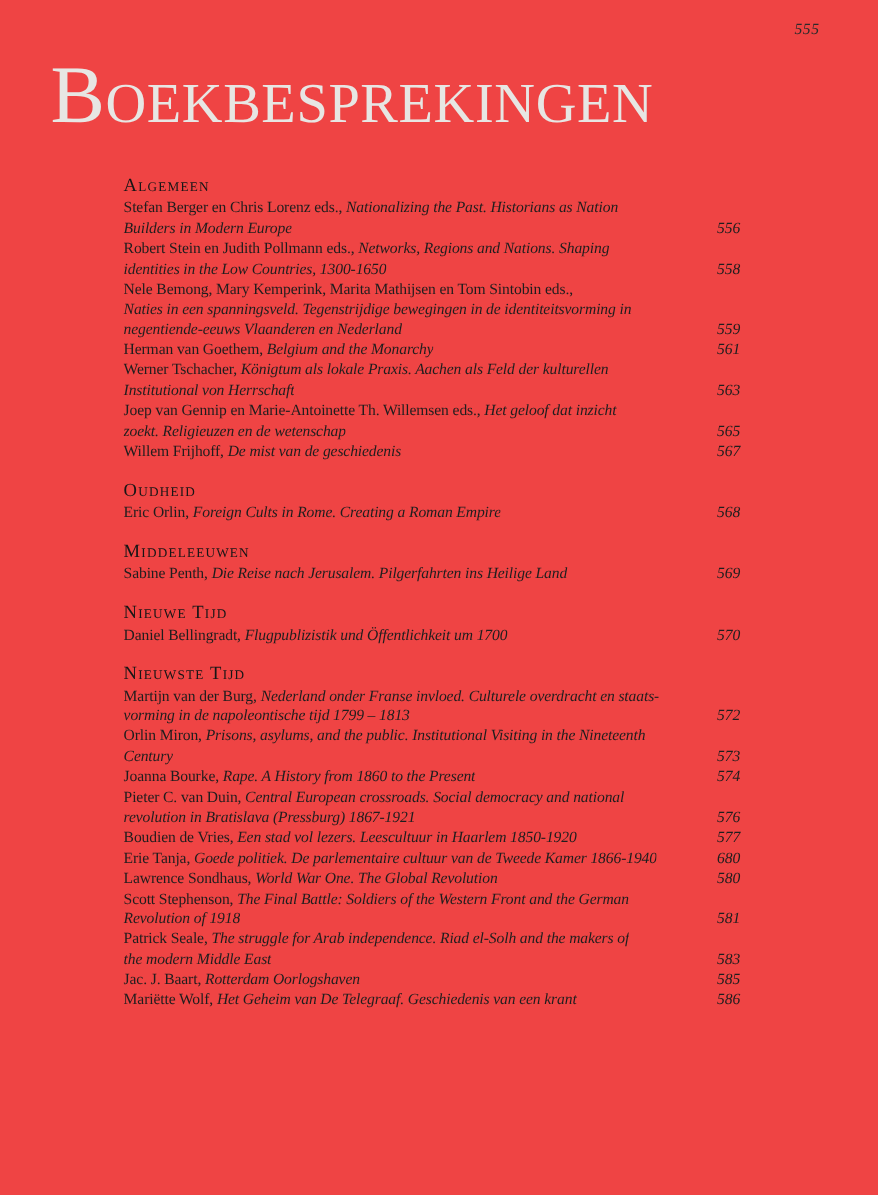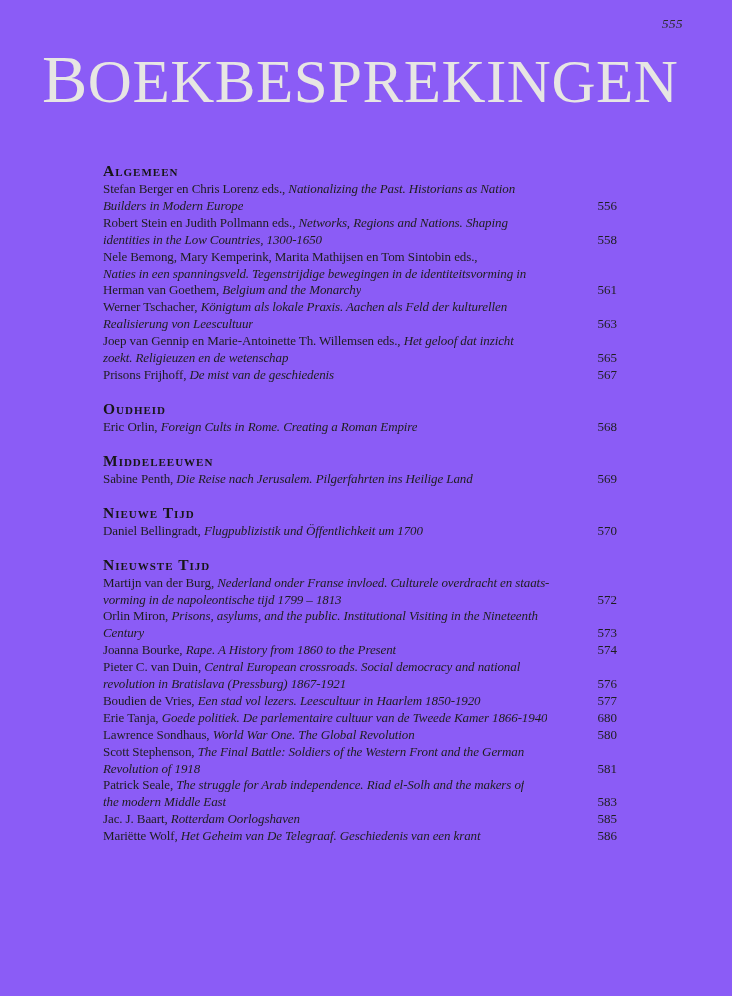--- a/index.html
+++ b/index.html
@@ -1,62 +1,62 @@
 <!DOCTYPE html>
 <html><head>
 <meta charset="utf-8">
 <style>
   html, body { margin: 0; padding: 0; background: #ffffff; }
   .page {
     position: relative;
     width: 732px;
     height: 996px;
-    background: #8b5cf6;
+    background: #ef4444;
     font-family: "Liberation Serif", serif;
     color: #1e1e1e;
     overflow: hidden;
   }
   .folio {
     position: absolute;
     top: 16px;
     right: 49px;
     font-size: 13px;
     font-style: italic;
     color: #2b2b2b;
     letter-spacing: 0.5px;
   }
   .watermark-title {
     position: absolute;
     top: 45px;
     left: 42px;
     margin: 0;
     font-weight: normal;
-    font-size: 61px;
+    font-size: 47px;
     line-height: 68px;
     text-transform: uppercase;
     letter-spacing: 0.5px;
     color: #e7e6e3;
     white-space: nowrap;
     user-select: none;
   }
   .watermark-title::first-letter {
     font-size: 68px;
   }
   .toc {
     position: absolute;
     left: 103px;
     top: 146px;
     width: 514px;
   }
   .toc-section + .toc-section { margin-top: 15px; }
   .section-heading {
-    margin: 16px 0 1px 0;
+    margin: 0 0 1px 0;
     font-size: 15.5px;
     line-height: 18px;
-    font-weight: bold;
+    font-weight: normal;
     font-variant: small-caps;
     letter-spacing: 1px;
     color: #161616;
   }
   .toc-entry { margin: 0; }
   .toc-line {
     display: flex;
     justify-content: space-between;
     align-items: baseline;
     font-size: 13px;
@@ -67,20 +67,21 @@
     white-space: nowrap;
     overflow: hidden;
     flex: 0 1 auto;
   }
   .seg-italic { font-style: italic; text-align: center; }
   .page-ref {
     flex: 0 0 auto;
     padding-left: 10px;
     letter-spacing: 0;
     text-align: right;
+    font-style: italic;
   }
 </style>
 </head>
 <body>
 
 <div class="page">
   <div class="folio">555</div>
   <h1 class="watermark-title">Boekbesprekingen</h1>
   <main class="toc">
   <section class="toc-section">
@@ -112,52 +113,56 @@
   <div class="toc-line">
               <span class="line-text"><span class="seg-roman">Nele Bemong, Mary Kemperink, Marita Mathijsen en Tom Sintobin eds.,</span><span class="seg-italic"></span></span>
               <span class="page-ref"></span>
             </div>
 
   <div class="toc-line">
               <span class="line-text"><span class="seg-roman"></span><span class="seg-italic">Naties in een spanningsveld. Tegenstrijdige bewegingen in de identiteitsvorming in</span></span>
               <span class="page-ref"></span>
             </div>
 
+  <div class="toc-line">
+              <span class="line-text"><span class="seg-roman"></span><span class="seg-italic">negentiende-eeuws Vlaanderen en Nederland</span></span>
+              <span class="page-ref">559</span>
+            </div>
 </div>
           <div class="toc-entry">
   <div class="toc-line">
               <span class="line-text"><span class="seg-roman">Herman van Goethem, </span><span class="seg-italic">Belgium and the Monarchy</span></span>
               <span class="page-ref">561</span>
             </div>
 </div>
           <div class="toc-entry">
   <div class="toc-line">
               <span class="line-text"><span class="seg-roman">Werner Tschacher, </span><span class="seg-italic">Königtum als lokale Praxis. Aachen als Feld der kulturellen</span></span>
               <span class="page-ref"></span>
             </div>
 
   <div class="toc-line">
-              <span class="line-text"><span class="seg-roman"></span><span class="seg-italic">Realisierung von Leescultuur</span></span>
+              <span class="line-text"><span class="seg-roman"></span><span class="seg-italic">Institutional von Herrschaft</span></span>
               <span class="page-ref">563</span>
             </div>
 </div>
           <div class="toc-entry">
   <div class="toc-line">
               <span class="line-text"><span class="seg-roman">Joep van Gennip en Marie-Antoinette Th. Willemsen eds., </span><span class="seg-italic">Het geloof dat inzicht</span></span>
               <span class="page-ref"></span>
             </div>
 
   <div class="toc-line">
               <span class="line-text"><span class="seg-roman"></span><span class="seg-italic">zoekt. Religieuzen en de wetenschap</span></span>
               <span class="page-ref">565</span>
             </div>
 </div>
           <div class="toc-entry">
   <div class="toc-line">
-              <span class="line-text"><span class="seg-roman">Prisons Frijhoff, </span><span class="seg-italic">De mist van de geschiedenis</span></span>
+              <span class="line-text"><span class="seg-roman">Willem Frijhoff, </span><span class="seg-italic">De mist van de geschiedenis</span></span>
               <span class="page-ref">567</span>
             </div>
 </div>
         </div>
   </section>
 
   <section class="toc-section">
     <h2 class="section-heading">Oudheid</h2>
     <div class="entries">
           <div class="toc-entry">

